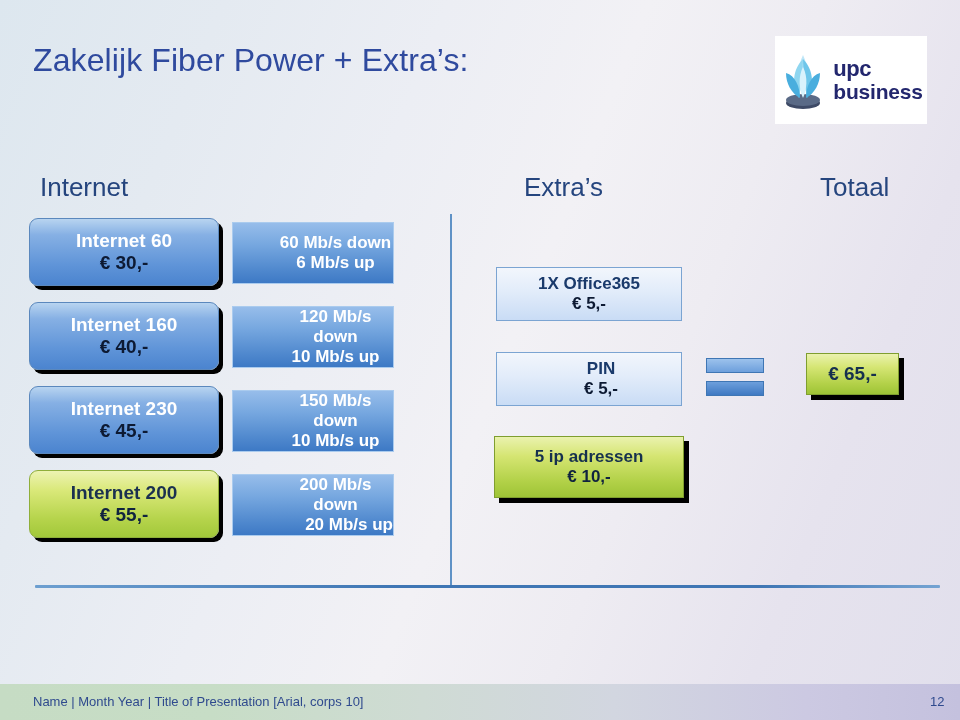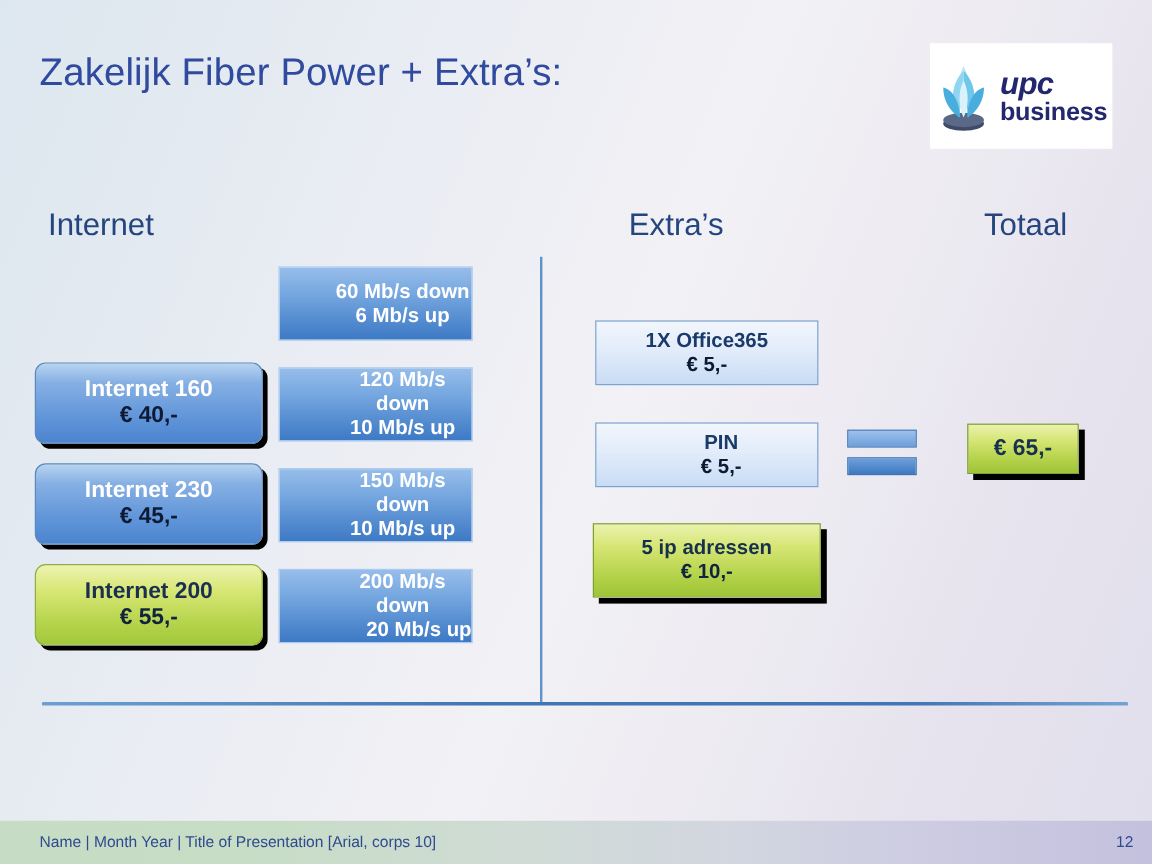--- a/index.html
+++ b/index.html
@@ -55,21 +55,21 @@
     gap: 6px;
   }
   .logo-flower { width: 48px; height: 62px; flex: none; }
   .logo-words {
     display: flex;
     flex-direction: column;
     line-height: 1.02;
     color: #23276e;
     font-weight: bold;
   }
-  .logo-upc { font-size: 26px; letter-spacing: -0.5px; font-style: italic; }
+  .logo-upc { font-size: 22px; letter-spacing: -0.5px; }
   .logo-business { font-size: 21px; letter-spacing: -0.2px; }
 
   
   .col-head {
     position: absolute;
     font-size: 26px;
     color: #25457e;
     white-space: nowrap;
   }
   .col-head.internet { left: 40px;  top: 172px; }
@@ -251,20 +251,24 @@
     </div>
   </div>
 
   <div class="col-head internet">Internet</div>
   <div class="col-head extras">Extra’s</div>
   <div class="col-head totaal">Totaal</div>
 
   <div class="vline"></div>
   <div class="hline"></div>
 
+  <div class="box plan-box" style="left:29px; top:218px;">
+    <span>Internet 60</span>
+    <span class="price">€ 30,-</span>
+  </div>
   <div class="box plan-box" style="left:29px; top:302px;">
     <span>Internet 160</span>
     <span class="price">€ 40,-</span>
   </div>
   <div class="box plan-box" style="left:29px; top:386px;">
     <span>Internet 230</span>
     <span class="price">€ 45,-</span>
   </div>
   <div class="box plan-box green" style="left:29px; top:470px;">
     <span>Internet 200</span>

